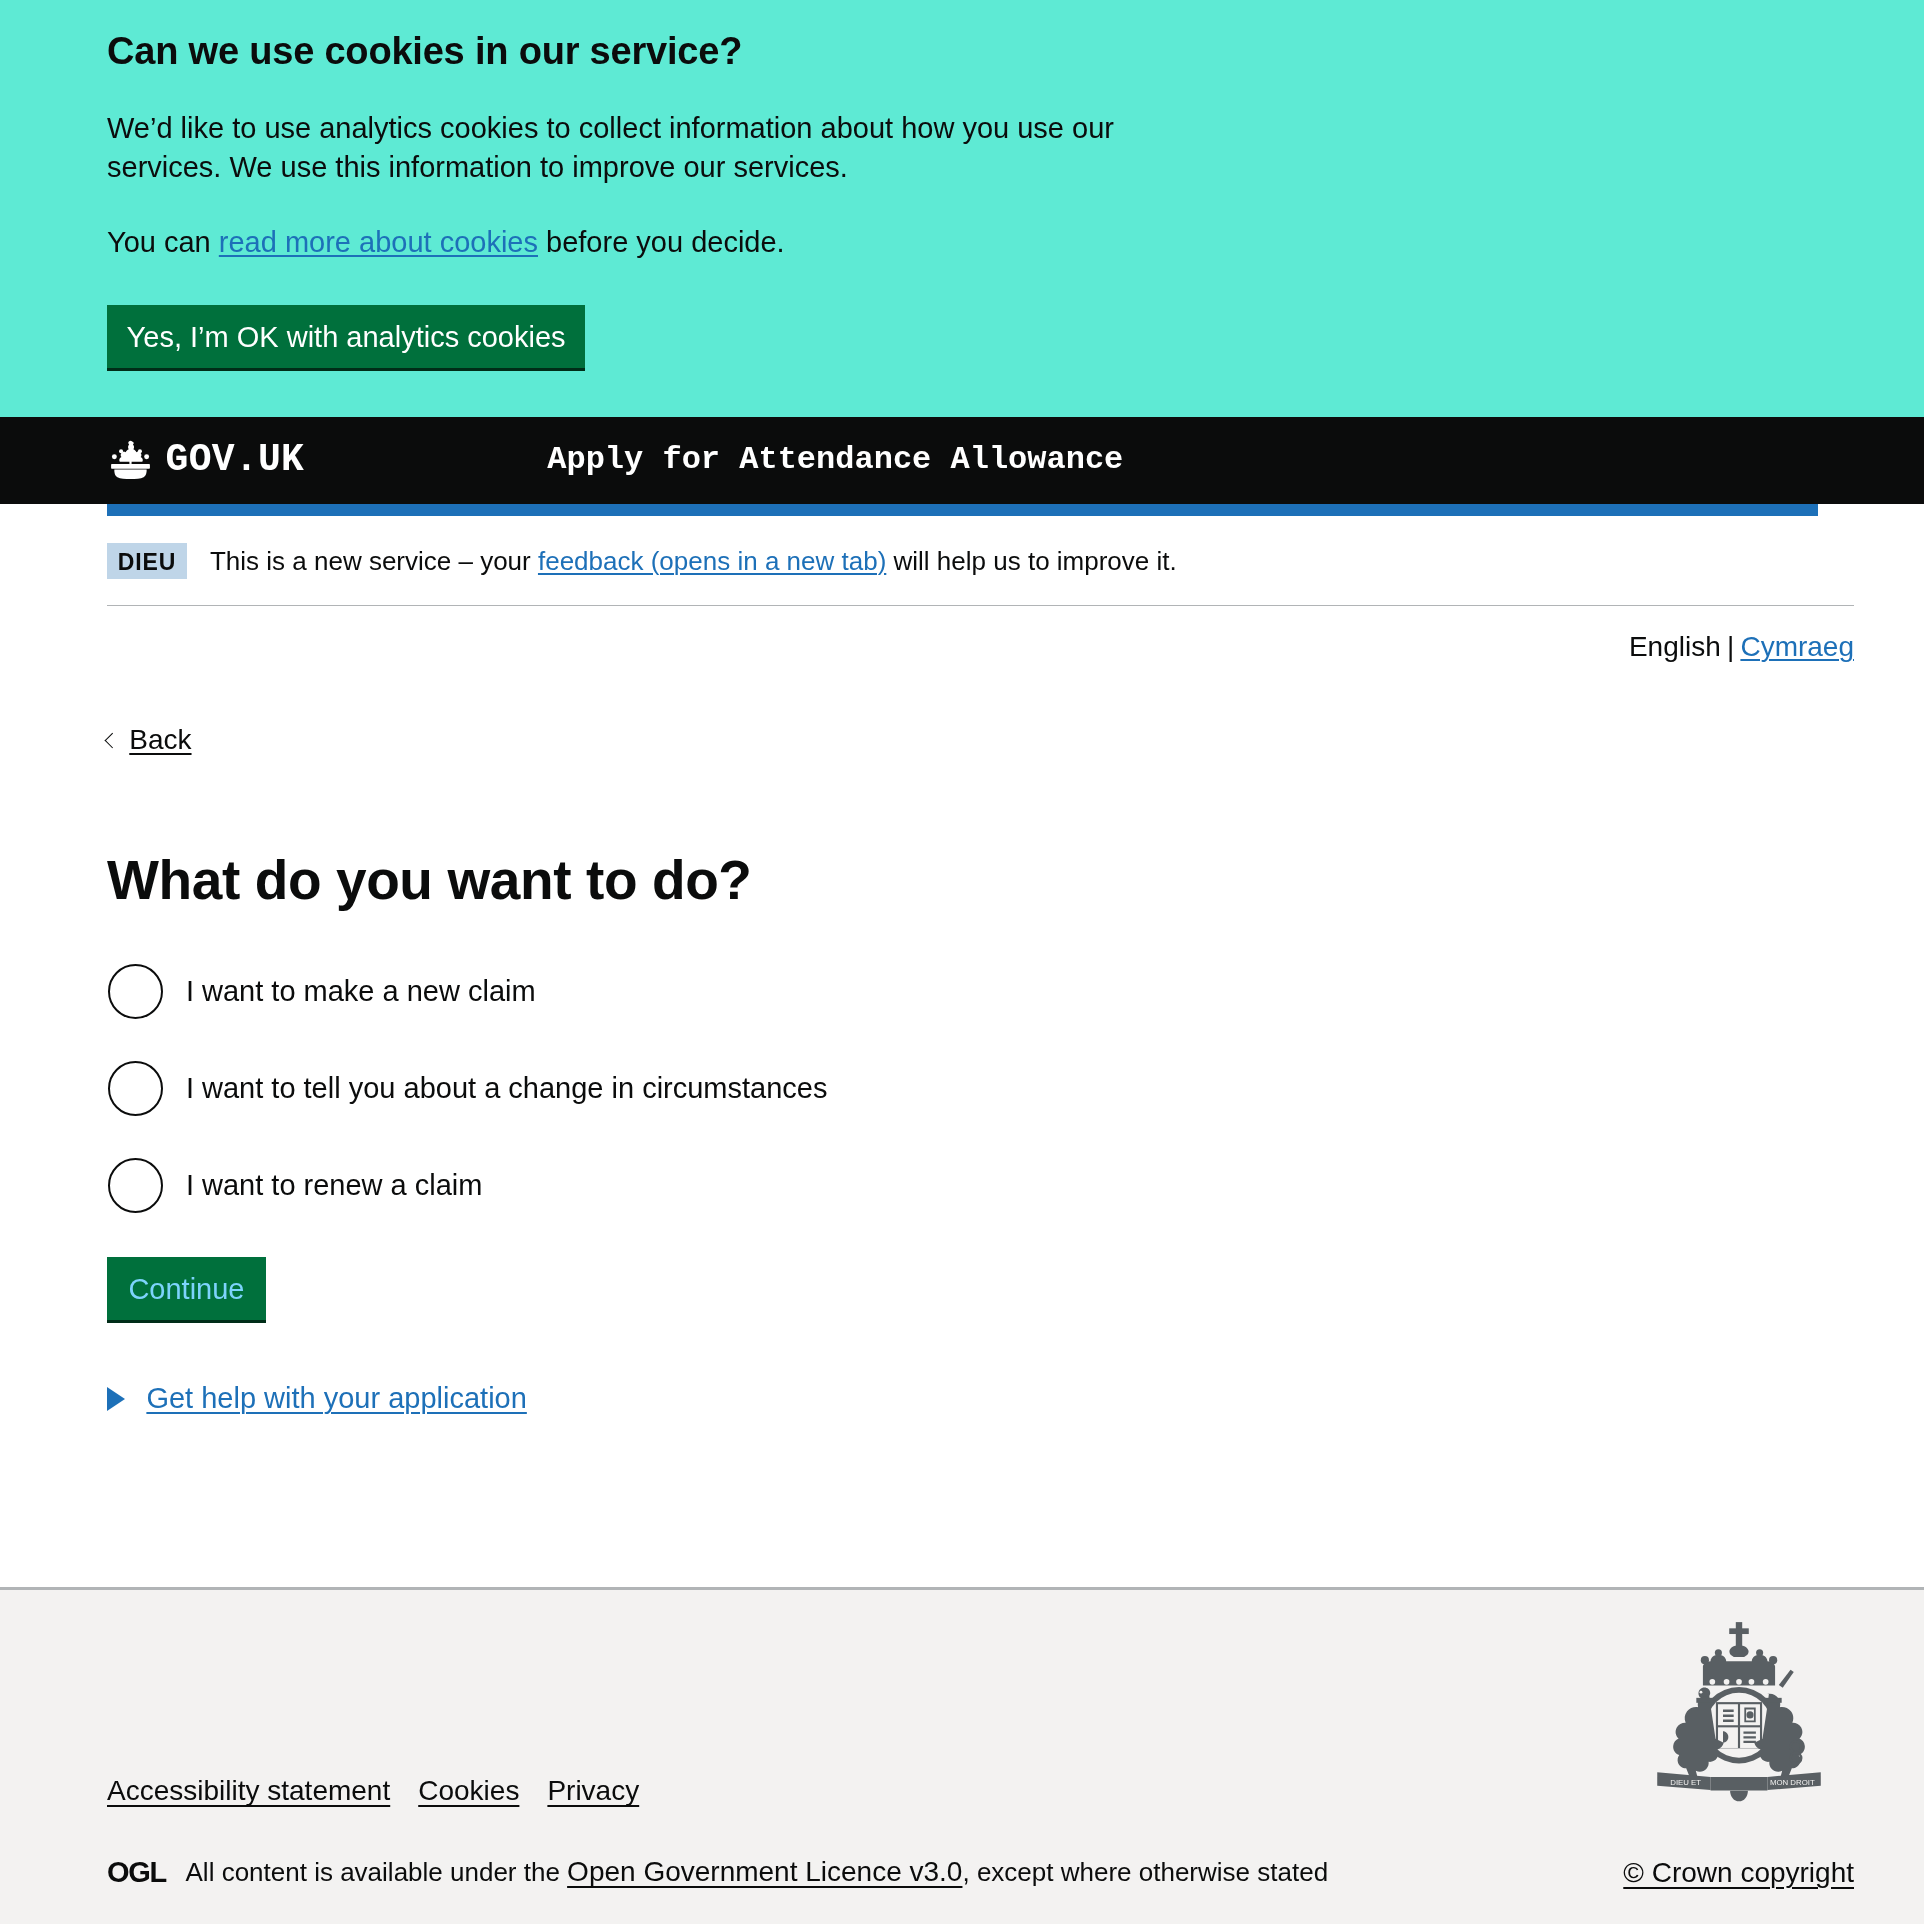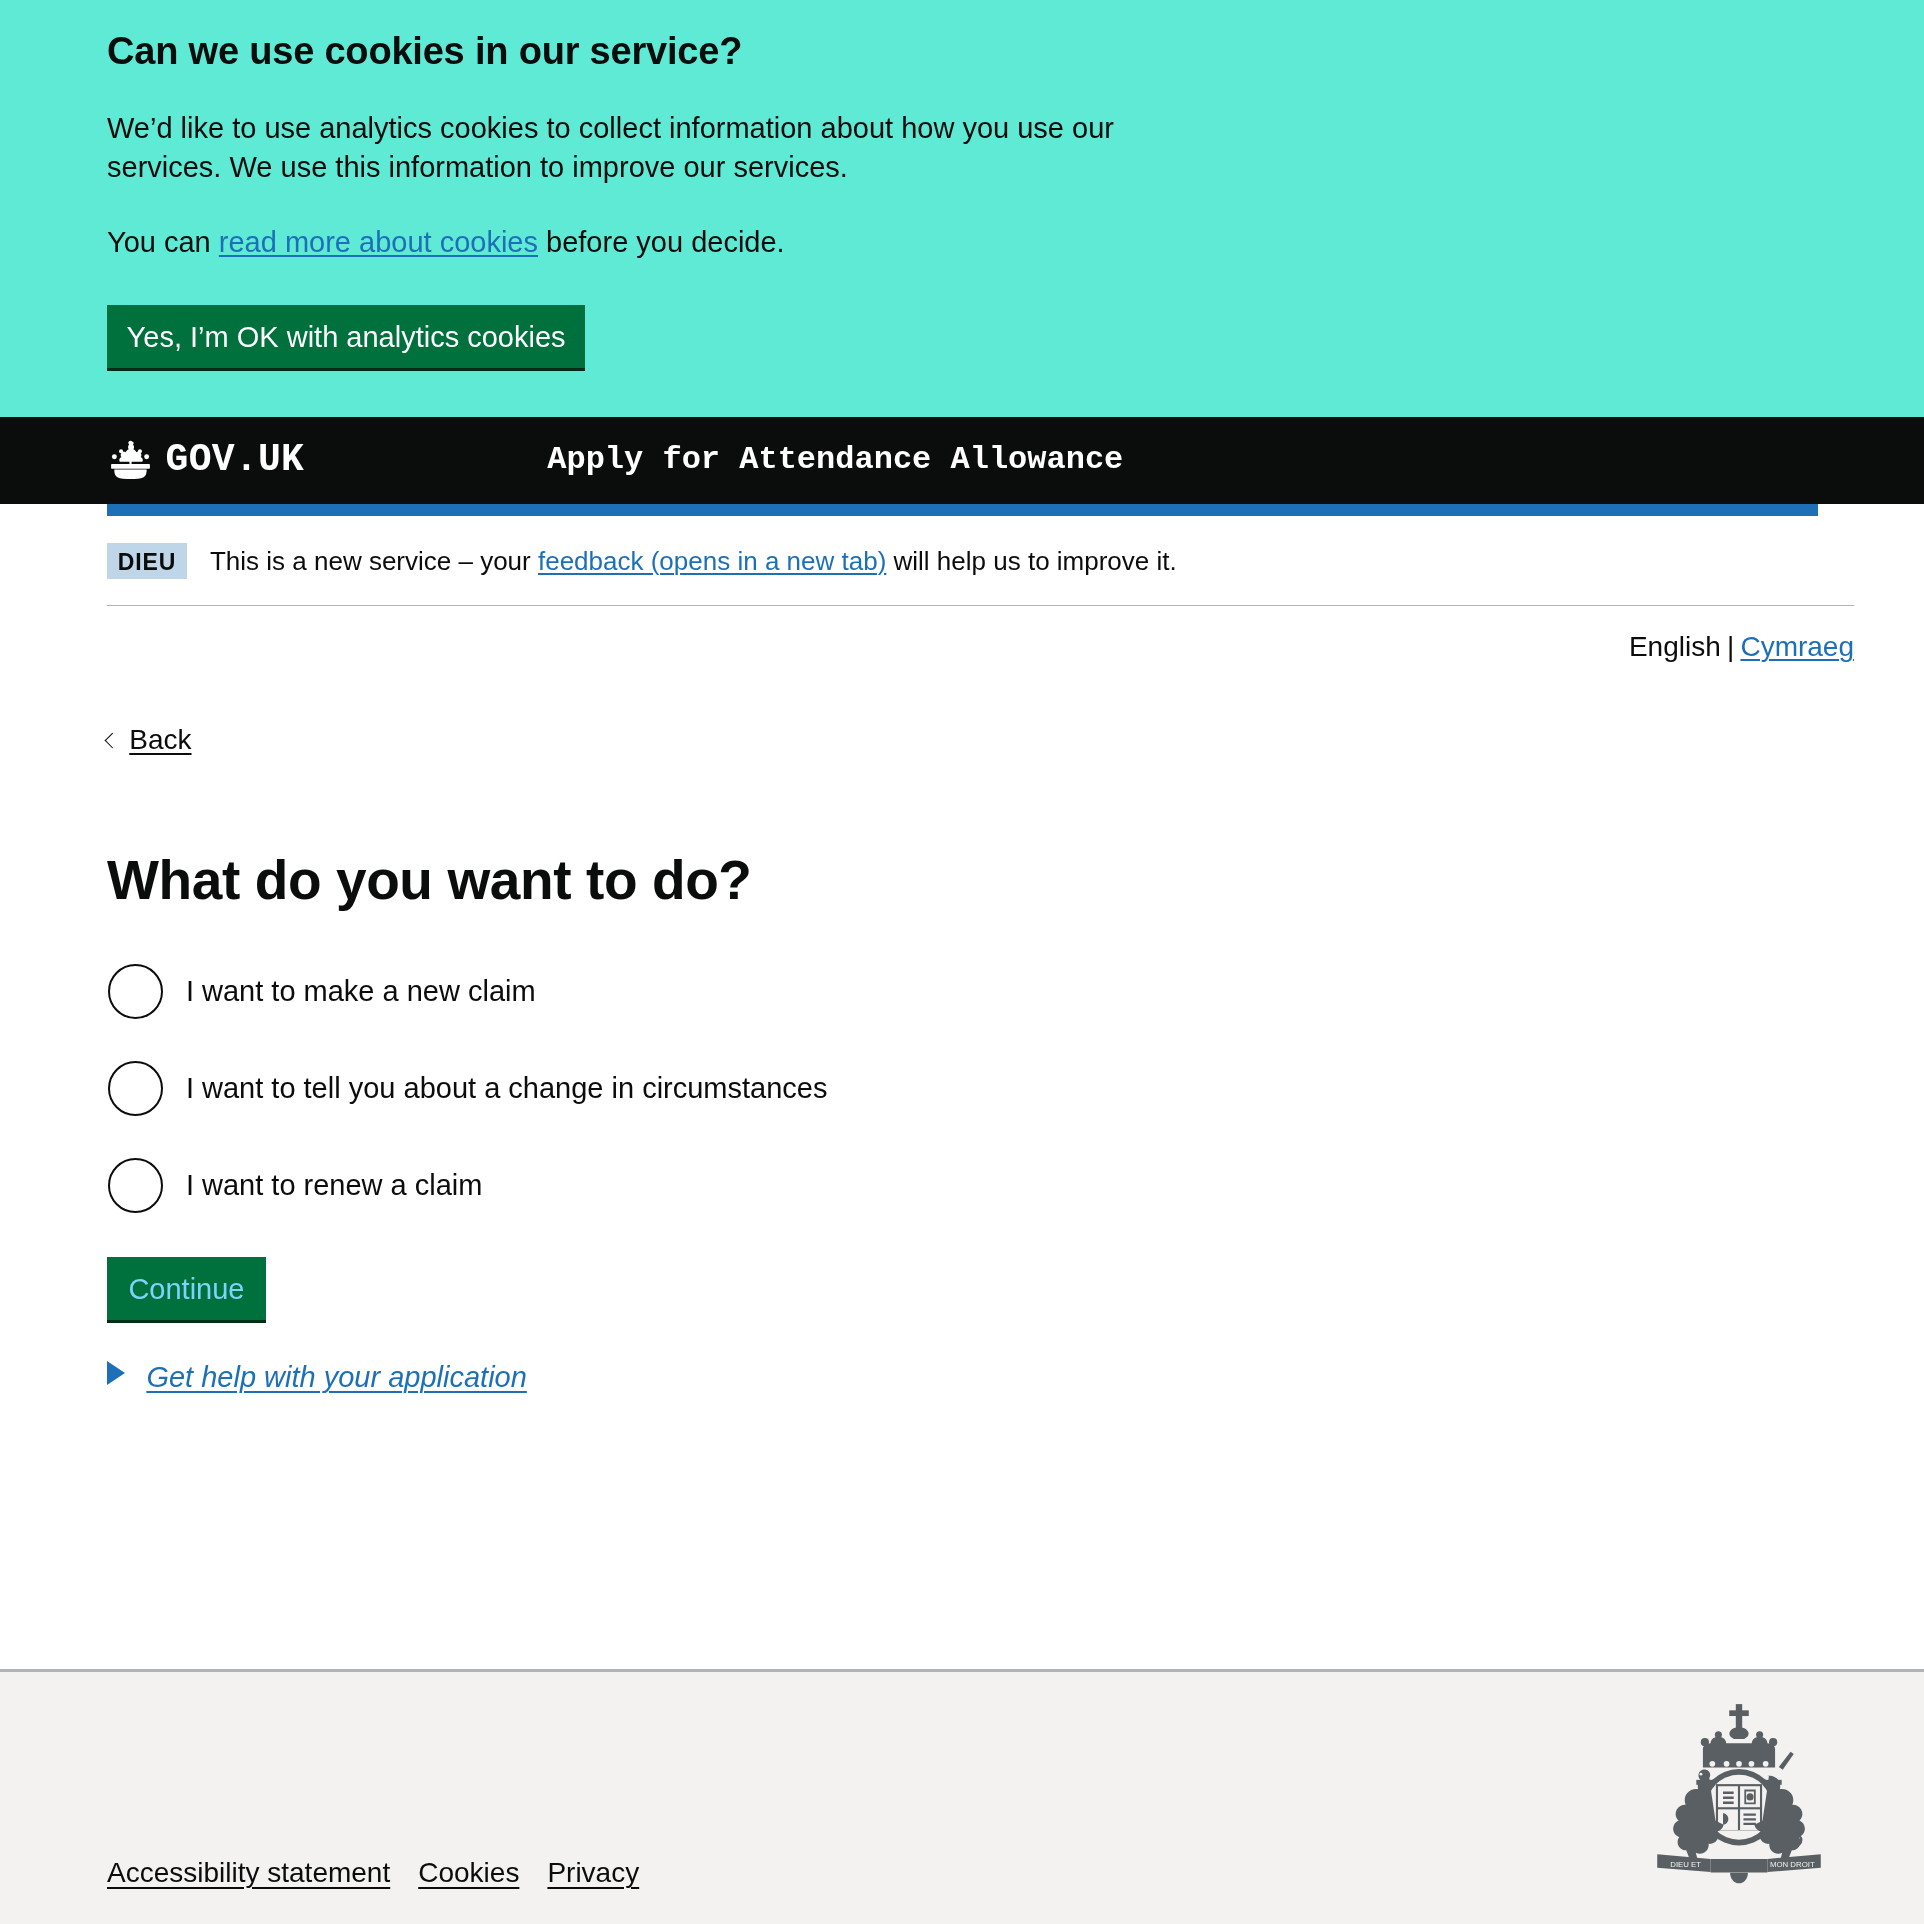--- a/index.html
+++ b/index.html
@@ -208,21 +208,21 @@
     color: #7dd3fc;
     border: 0;
     border-bottom: 3.6px solid #002d18;
     font-family: inherit;
     font-size: 29px;
     padding: 18px 21.4px 16px 21.4px;
     cursor: pointer;
     line-height: 1;
   }
 
-  .details { margin-top: 38px; display: flex; align-items: flex-start; font-style: italic; }
+  .details { margin-top: 59px; display: flex; align-items: center; }
   .details-arrow {
     width: 0; height: 0;
     border-top: 12.5px solid transparent;
     border-bottom: 12.5px solid transparent;
     border-left: 18px solid #1d70b8;
     margin-right: 21.4px;
   }
   .details-summary {
     font-size: 29px;
     color: #1d70b8;
@@ -447,17 +447,22 @@
           </g>
         </svg>
       </div>
 
       <nav class="footer-links">
         <a class="footer-link">Accessibility statement</a>
         <a class="footer-link">Cookies</a>
         <a class="footer-link">Privacy</a>
       </nav>
 
+      <div class="footer-bottom">
+        <span class="ogl-logo">OGL</span>
+        <span class="licence-text"><span>All content is available under the </span><a class="footer-link">Open Government Licence v3.0</a><span>, except where otherwise stated</span></span>
+        <a class="copyright">© Crown copyright</a>
+      </div>
     </div>
   </footer>
 
 </div>
 
 
 </body></html>

